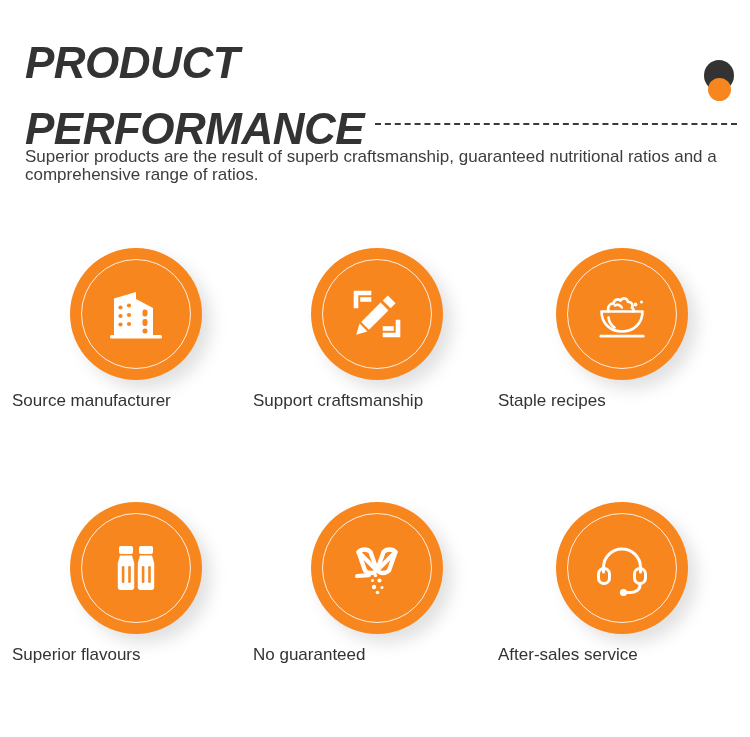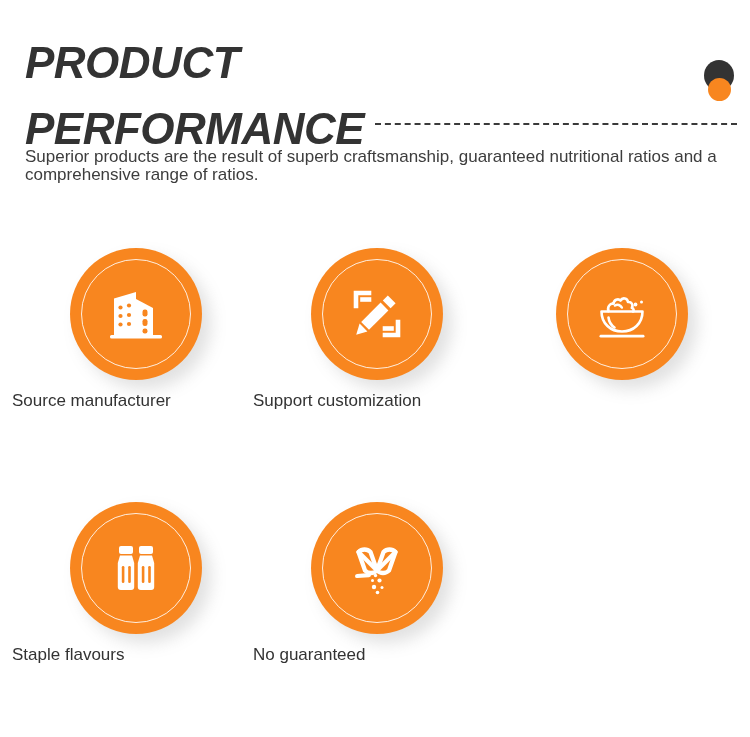--- a/index.html
+++ b/index.html
@@ -227,21 +227,21 @@
                 </g>
                 <g fill="#ffffff">
                   <path d="M46.8 17.4 L54.6 25.2 L49.6 30.2 L41.8 22.4 Z"></path>
                   <path d="M39.6 24.6 L47.4 32.4 L28 51.8 L20.2 44 Z"></path>
                   <path d="M18.6 45.6 L26.4 53.4 L15.2 56.8 Z"></path>
                 </g>
               </svg>
             </span>
           </div>
         </div>
-        <div class="feature-label">Support customization</div>
+        <div class="feature-label">Support craftsmanship</div>
       </div>
 
       <div class="feature col-2">
         <div class="badge-wrap">
           <div class="badge">
             <div class="badge-ring"></div>
             <span class="badge-icon">
               <svg viewBox="0 0 72 72" fill="none" xmlns="http://www.w3.org/2000/svg">
                 <g stroke="#ffffff" stroke-width="2.6" fill="none" stroke-linecap="round" stroke-linejoin="round">
                   <path d="M15.5 33.5 H56.5 C56.5 45.5 47.5 53.5 36 53.5 C24.5 53.5 15.5 45.5 15.5 33.5 Z"></path>
@@ -249,20 +249,21 @@
                   <path d="M22.5 33.2 C21 29 24 25 27.5 25.8 C27.8 22 32 20 34.5 22.5 C36.5 19 41.5 20 42 24 C45.5 23.5 47.5 27 45.8 29.8 C48.2 30.8 48 33.2 47 33.4"></path>
                   <path d="M29 27.5 C31.5 26 34.5 27 35.8 29.5"></path>
                 </g>
                 <rect x="13.5" y="56.8" width="45" height="2.8" rx="1.4" fill="#ffffff"></rect>
                 <circle cx="49.5" cy="26.5" r="1.9" fill="#ffffff"></circle>
                 <circle cx="55.5" cy="24" r="1.5" fill="#ffffff"></circle>
               </svg>
             </span>
           </div>
         </div>
+        <div class="feature-label">Staple recipes</div>
       </div>
     </div>
 
     <div class="feature-row row-1">
 
       <div class="feature col-0">
         <div class="badge-wrap">
           <div class="badge">
             <div class="badge-ring"></div>
             <span class="badge-icon">
@@ -274,21 +275,21 @@
                   <path d="M40 23.5 H52 L54.2 31 V55 A3 3 0 0 1 51.2 58 H40.8 A3 3 0 0 1 37.8 55 V31 Z"></path>
                 </g>
                 <rect x="21.8" y="34" width="2.6" height="17" rx="1.3" fill="#f8861f"></rect>
                 <rect x="28.2" y="34" width="2.6" height="17" rx="1.3" fill="#f8861f"></rect>
                 <rect x="41.8" y="34" width="2.6" height="17" rx="1.3" fill="#f8861f"></rect>
                 <rect x="48.2" y="34" width="2.6" height="17" rx="1.3" fill="#f8861f"></rect>
               </svg>
             </span>
           </div>
         </div>
-        <div class="feature-label">Staple flavours</div>
+        <div class="feature-label">Superior flavours</div>
       </div>
 
       <div class="feature col-1">
         <div class="badge-wrap">
           <div class="badge">
             <div class="badge-ring"></div>
             <span class="badge-icon">
               <svg viewBox="0 0 72 72" fill="none" xmlns="http://www.w3.org/2000/svg">
                 <g stroke="#ffffff" stroke-width="4.3" fill="none" stroke-linecap="round">
                   <path d="M17.5 20 L36 38.5"></path>
@@ -305,15 +306,34 @@
                 <circle cx="33" cy="55" r="2.2" fill="#ffffff"></circle>
                 <circle cx="41" cy="55.5" r="1.5" fill="#ffffff"></circle>
                 <circle cx="36.5" cy="60.5" r="1.8" fill="#ffffff"></circle>
               </svg>
             </span>
           </div>
         </div>
         <div class="feature-label">No guaranteed</div>
       </div>
 
+      <div class="feature col-2">
+        <div class="badge-wrap">
+          <div class="badge">
+            <div class="badge-ring"></div>
+            <span class="badge-icon">
+              <svg viewBox="0 0 72 72" fill="none" xmlns="http://www.w3.org/2000/svg">
+                <g stroke="#ffffff" stroke-width="3" fill="none" stroke-linecap="round" stroke-linejoin="round">
+                  <path d="M17.5 40 V35.5 C17.5 25 25.8 17 36 17 C46.2 17 54.5 25 54.5 35.5 V40"></path>
+                  <rect x="12.5" y="36.5" width="11" height="15" rx="5.5"></rect>
+                  <rect x="48.5" y="36.5" width="11" height="15" rx="5.5"></rect>
+                  <path d="M54 51.5 V53 C54 57.5 50 60.5 45 60.5 H41"></path>
+                </g>
+                <circle cx="37.5" cy="60.5" r="3.6" fill="#ffffff"></circle>
+              </svg>
+            </span>
+          </div>
+        </div>
+        <div class="feature-label">After-sales service</div>
+      </div>
     </div>
   </div>
 </div>
 
 </body></html>

